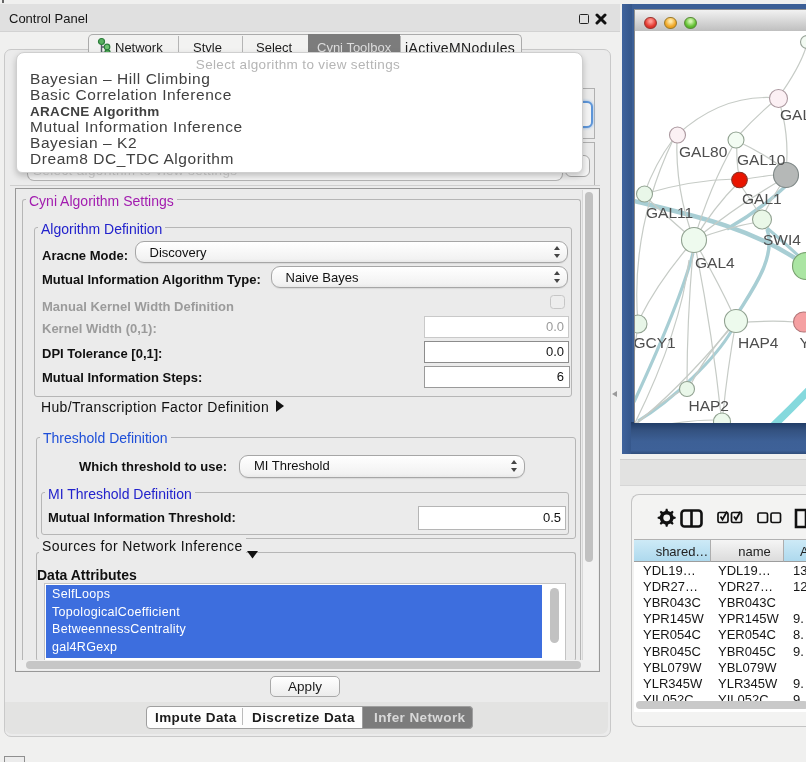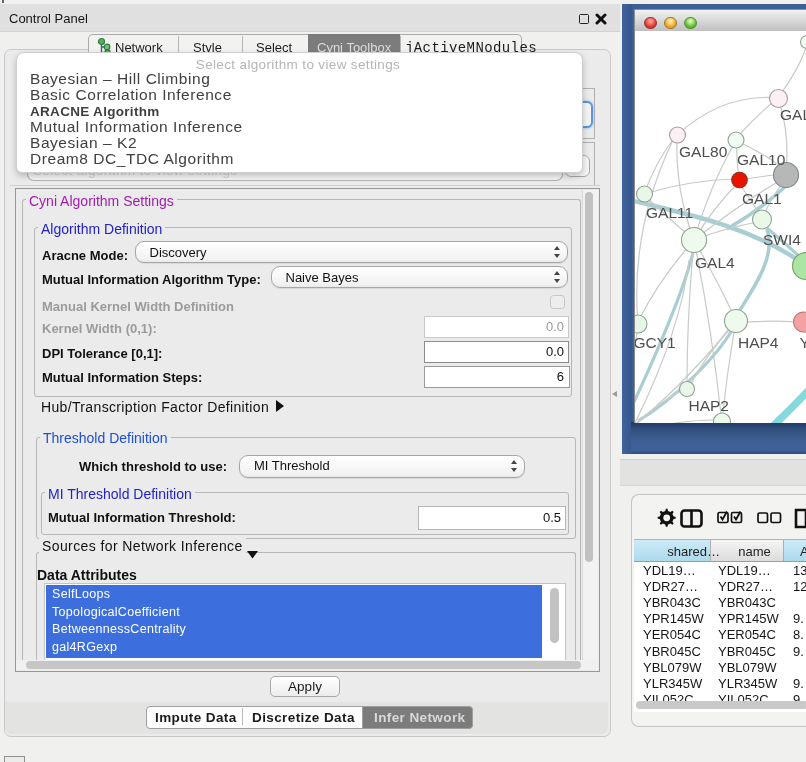--- a/index.html
+++ b/index.html
@@ -42,21 +42,21 @@
   <svg class="abs" style="left:97px;top:37px;" width="15" height="17" viewBox="0 0 15 17">
     <path d="M4.5 5 L4.5 15.5 L8.5 15.5 M4.5 10 L8.5 10" fill="none" stroke="#565b68" stroke-width="1.4"></path>
     <circle cx="4.5" cy="4.5" r="3" fill="#59b060" stroke="#2b7d3a" stroke-width="1.2"></circle>
     <circle cx="10" cy="10" r="2.8" fill="#6fc272" stroke="#2b7d3a" stroke-width="1.2"></circle>
     <circle cx="10.5" cy="15.5" r="2.6" fill="#59b060" stroke="#2b7d3a" stroke-width="1.2"></circle>
   </svg>
   <div class="abs" style="left:115px;top:40px;font-size:13px;color:#1c1c1c;">Network</div>
   <div class="abs" style="left:193px;top:40px;font-size:13px;color:#1c1c1c;">Style</div>
   <div class="abs" style="left:256px;top:40px;font-size:13px;color:#1c1c1c;">Select</div>
   <div class="abs" style="left:317px;top:40px;font-size:13px;color:#dddddd;">Cyni Toolbox</div>
-  <div class="abs" style="left:405px;top:39.5px;font-size:14px;letter-spacing:0.4px;color:#1c1c1c;font-family:Liberation Mono, monospace;">jActiveMNodules</div>
+  <div class="abs" style="left:405px;top:39.5px;font-size:14px;letter-spacing:0.4px;color:#1c1c1c;">jActiveMNodules</div>
 
   <div class="abs" style="left:560px;top:88px;width:34px;height:49px;border:1px solid #b0b0b0;border-left:none;background:#ebebeb;"></div>
   <div class="abs" style="left:570px;top:101px;width:19px;height:23px;border:2.5px solid #5d95d8;border-radius:6px;background:#f4f4f4;box-shadow:0 0 3px #7fb0e8;"></div>
   <div class="abs" style="left:560px;top:142px;width:34px;height:42px;border:1px solid #b0b0b0;border-left:none;background:#ebebeb;"></div>
   <div class="abs" style="left:565px;top:155px;width:23px;height:20px;border:1px solid #a8a8a8;border-radius:6px;background:#f5f5f5;"></div>
 
   <div class="abs" style="left:27px;top:168px;width:534px;height:11.5px;background:#f5f5f5;border:1px solid #b3b3b3;border-top:none;border-radius:0 0 7px 7px;overflow:hidden;">
     <div style="position:absolute;left:5px;top:-5.5px;font-size:13.5px;letter-spacing:0.35px;color:#d2d2d2;">Select algorithm to view settings</div>
   </div>
 
@@ -269,21 +269,21 @@
   </svg>
   <svg class="abs" style="left:794px;top:508px;" width="12" height="21" viewBox="0 0 12 21">
     <path d="M2 2 L12 2 L12 19 L2 19 Z" fill="none" stroke="#111" stroke-width="2.6"></path>
   </svg>
 
   <div class="abs" style="left:634px;top:538.5px;width:172px;height:173.5px;background:#fff;overflow:hidden;">
 
     <div style="position:absolute;left:0;top:0;width:76.5px;height:23px;background:linear-gradient(#cdeaf7,#aed9ed);border-top:1px solid #b2b2b2;border-bottom:1px solid #9d9d9d;border-right:1px solid #aeaeae;box-sizing:border-box;"></div>
     <div style="position:absolute;left:76.5px;top:0;width:73.5px;height:23px;background:linear-gradient(#f5f5f5,#dcdcdc);border-top:1px solid #b2b2b2;border-bottom:1px solid #9d9d9d;border-right:1px solid #aeaeae;box-sizing:border-box;"></div>
     <div style="position:absolute;left:150px;top:0;width:22px;height:23px;background:linear-gradient(#cdeaf7,#aed9ed);border-top:1px solid #b2b2b2;border-bottom:1px solid #9d9d9d;box-sizing:border-box;"></div>
-    <div style="position:absolute;left:10px;top:5px;width:76px;text-align:right;font-size:13px;color:#222;">shared…</div>
+    <div style="position:absolute;left:10px;top:5px;width:76px;text-align:center;font-size:13px;color:#222;">shared…</div>
     <div style="position:absolute;left:84px;top:5px;width:73px;text-align:center;font-size:13px;color:#222;">name</div>
     <div style="position:absolute;left:166px;top:5px;font-size:13px;color:#222;">A</div>
 
     <div id="rows" style="position:absolute;left:0;top:23px;width:172px;font-size:13px;color:#161616;">
         <div style="position:absolute;left:9px;top:1.5px;">YDL19…</div>
         <div style="position:absolute;left:84px;top:1.5px;">YDL19…</div>
         <div style="position:absolute;left:159px;top:1.5px;">13</div>
         <div style="position:absolute;left:9px;top:17.6px;">YDR27…</div>
         <div style="position:absolute;left:84px;top:17.6px;">YDR27…</div>
         <div style="position:absolute;left:159px;top:17.6px;">12</div>

